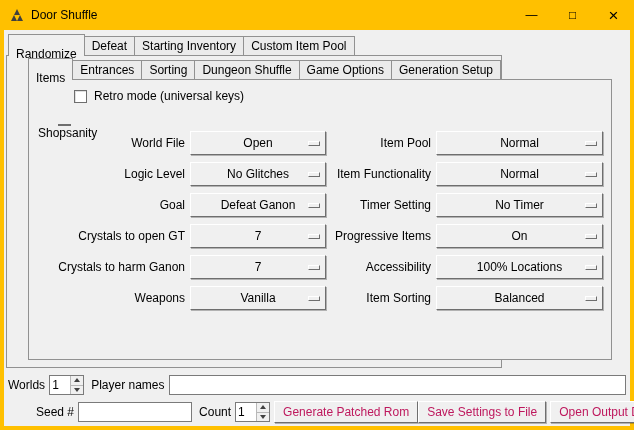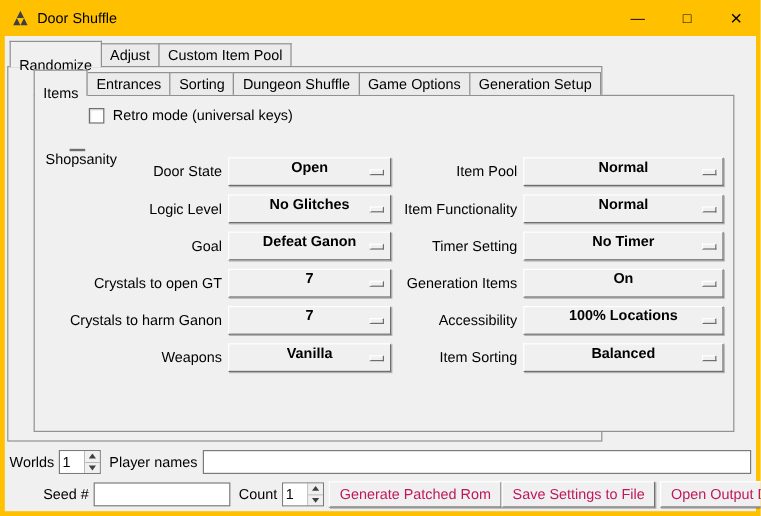--- a/index.html
+++ b/index.html
@@ -58,23 +58,22 @@
   
   .grid {
     position:absolute; left:0; top:47px; width:582px; padding-left:9px;
     display:grid; grid-template-columns:147px 136px 100px 167px;
     column-gap:5px; grid-auto-rows:31px; align-items:center;
   }
   .lbl { text-align:right; white-space:nowrap; }
   .optmenu {
     position:relative; height:24px; background:var(--panel,#F0F0F0);
     border:1px solid; border-color:#FFFFFF #6E6E6E #6E6E6E #FFFFFF;
-    display:flex; justify-content:center; cursor:default;
+    display:flex; align-items:center; justify-content:center; cursor:default;
     box-shadow: 1px 1px 0 rgba(64,64,64,0.35);
-    font-weight: bold;
   }
   .optmenu .value { white-space:nowrap; }
   .optmenu .ind {
     position:absolute; right:5px; top:9px; width:12px; height:5px;
     background:var(--panel,#F0F0F0);
     border:1px solid; border-color:#FFFFFF #6E6E6E #6E6E6E #FFFFFF;
   }
 
   
   .row-worlds { position:absolute; left:4px; top:344px; width:618px; height:22px; display:flex; align-items:center; }
@@ -121,21 +120,22 @@
     </span>
     <span class="caption-btn">
       <span class="glyph-close">×</span>
     </span>
   </div>
 
   <div class="client">
 
     <div class="tabs tabs-main">
       <div class="tab selected">Randomize</div>
-      <div class="tab">Adjust</div>
+      <div class="tab">Defeat</div>
+      <div class="tab">Starting Inventory</div>
       <div class="tab">Custom Item Pool</div>
     </div>
 
     <div class="frame-outer">
 
       <div class="tabs tabs-sub">
         <div class="tab selected">Items</div>
         <div class="tab">Entrances</div>
         <div class="tab">Sorting</div>
         <div class="tab">Dungeon Shuffle</div>
@@ -149,21 +149,21 @@
           <span class="cb"></span>
           <span>Retro mode (universal keys)</span>
         </div>
         <div class="cb-row r2">
           <span class="cb"></span>
           <span>Shopsanity</span>
         </div>
 
         <div class="grid">
 
-          <div class="lbl">Door State</div>
+          <div class="lbl">World File</div>
           <div class="optmenu">
             <span class="value">Open</span>
             <span class="ind"></span>
           </div>
           <div class="lbl">Item Pool</div>
           <div class="optmenu">
             <span class="value">Normal</span>
             <span class="ind"></span>
           </div>
 
@@ -187,21 +187,21 @@
           <div class="optmenu">
             <span class="value">No Timer</span>
             <span class="ind"></span>
           </div>
 
           <div class="lbl">Crystals to open GT</div>
           <div class="optmenu">
             <span class="value">7</span>
             <span class="ind"></span>
           </div>
-          <div class="lbl">Generation Items</div>
+          <div class="lbl">Progressive Items</div>
           <div class="optmenu">
             <span class="value">On</span>
             <span class="ind"></span>
           </div>
 
           <div class="lbl">Crystals to harm Ganon</div>
           <div class="optmenu">
             <span class="value">7</span>
             <span class="ind"></span>
           </div>

